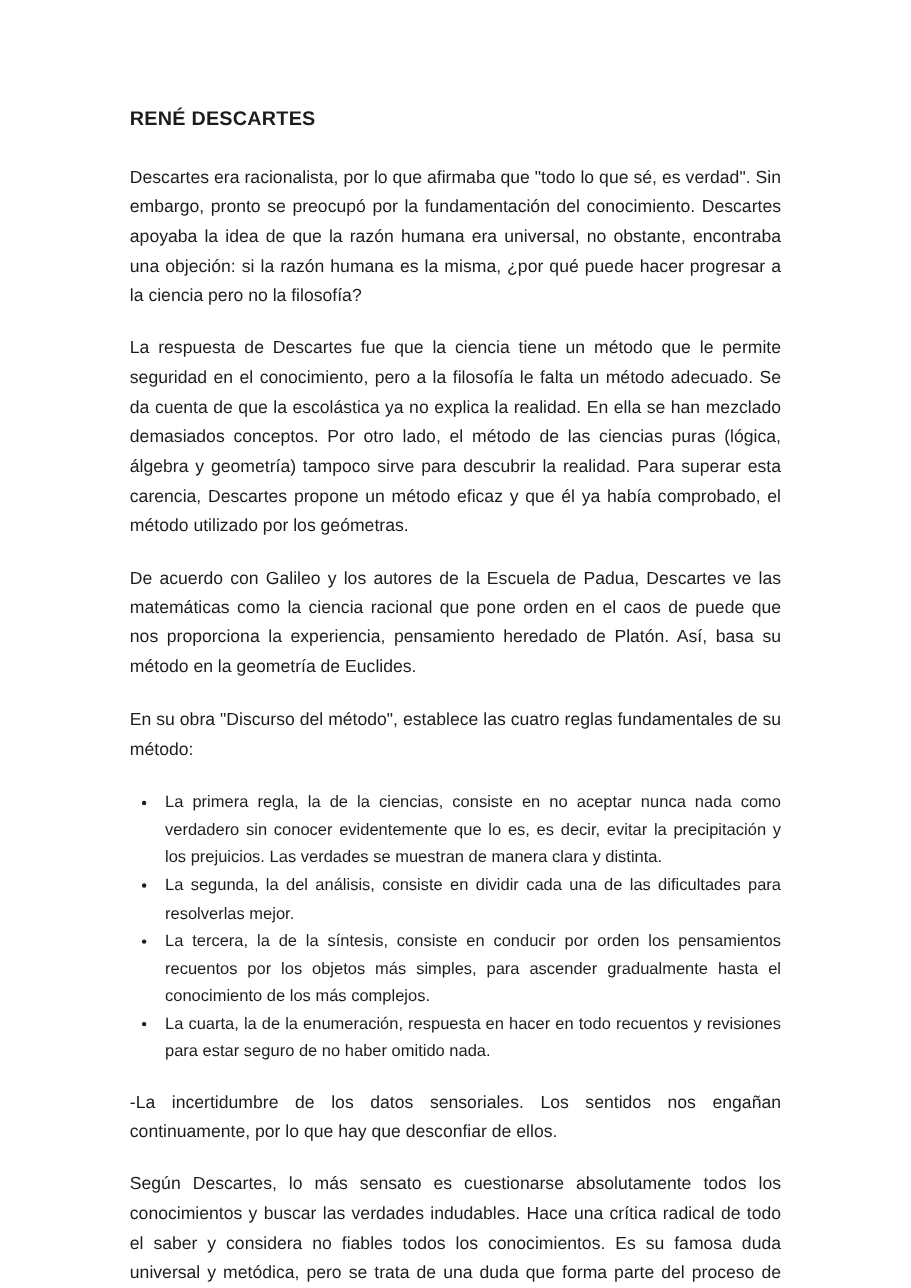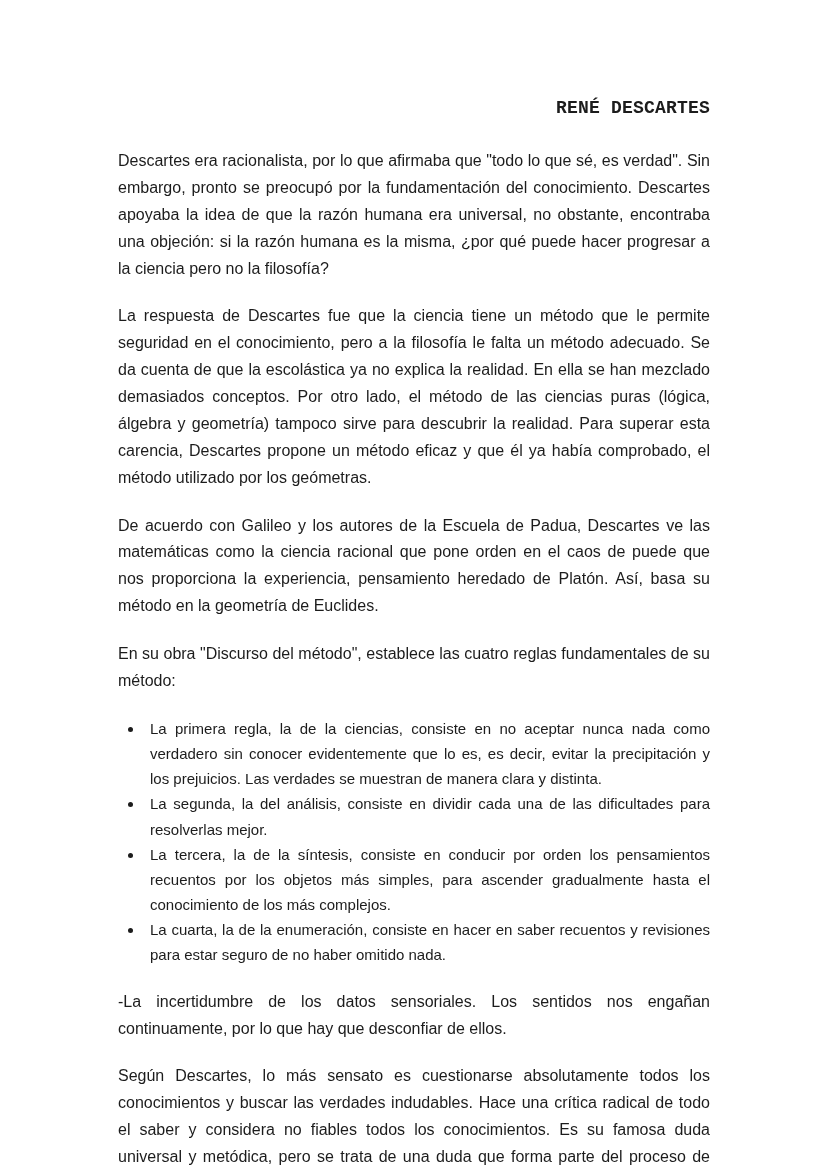--- a/index.html
+++ b/index.html
@@ -12,26 +12,25 @@
     width: 828px;
     height: 1171px;
     box-sizing: border-box;
     background: #ffffff;
     padding: 98px 118px 0 118px;
     font-family: "Liberation Sans", sans-serif;
     color: #1c1c1c;
     overflow: hidden;
   }
   .doc-title {
-    text-align: right;
+    text-align: left;
     font-size: 18px;
     font-weight: bold;
     letter-spacing: 0.2px;
     margin: 0 0 30px 0;
-    font-family: Liberation Mono, monospace;
   }
   .doc-paragraph {
     font-size: 16px;
     line-height: 1.68;
     text-align: justify;
     margin: 0 0 21px 0;
   }
   .rules-list {
     margin: 0 0 21px 0;
     padding: 0 0 0 26px;
@@ -59,21 +58,21 @@
   <p class="doc-paragraph">La respuesta de Descartes fue que la ciencia tiene un método que le permite seguridad en el conocimiento, pero a la filosofía le falta un método adecuado. Se da cuenta de que la escolástica ya no explica la realidad. En ella se han mezclado demasiados conceptos. Por otro lado, el método de las ciencias puras (lógica, álgebra y geometría) tampoco sirve para descubrir la realidad. Para superar esta carencia, Descartes propone un método eficaz y que él ya había comprobado, el método utilizado por los geómetras.</p>
 
   <p class="doc-paragraph">De acuerdo con Galileo y los autores de la Escuela de Padua, Descartes ve las matemáticas como la ciencia racional que pone orden en el caos de puede que nos proporciona la experiencia, pensamiento heredado de Platón. Así, basa su método en la geometría de Euclides.</p>
 
   <p class="doc-paragraph">En su obra "Discurso del método", establece las cuatro reglas fundamentales de su método:</p>
 
   <ul class="rules-list">
     <li>La primera regla, la de la ciencias, consiste en no aceptar nunca nada como verdadero sin conocer evidentemente que lo es, es decir, evitar la precipitación y los prejuicios. Las verdades se muestran de manera clara y distinta.</li>
     <li>La segunda, la del análisis, consiste en dividir cada una de las dificultades para resolverlas mejor.</li>
     <li>La tercera, la de la síntesis, consiste en conducir por orden los pensamientos recuentos por los objetos más simples, para ascender gradualmente hasta el conocimiento de los más complejos.</li>
-    <li>La cuarta, la de la enumeración, consiste en hacer en saber recuentos y revisiones para estar seguro de no haber omitido nada.</li>
+    <li>La cuarta, la de la enumeración, respuesta en hacer en todo recuentos y revisiones para estar seguro de no haber omitido nada.</li>
   </ul>
 
   <div class="closing">
     <p class="doc-paragraph">-La incertidumbre de los datos sensoriales. Los sentidos nos engañan continuamente, por lo que hay que desconfiar de ellos.</p>
 
     <p class="doc-paragraph">Según Descartes, lo más sensato es cuestionarse absolutamente todos los conocimientos y buscar las verdades indudables. Hace una crítica radical de todo el saber y considera no fiables todos los conocimientos. Es su famosa duda universal y metódica, pero se trata de una duda que forma parte del proceso de conocimiento:</p>
   </div>
 
 </div>
 

